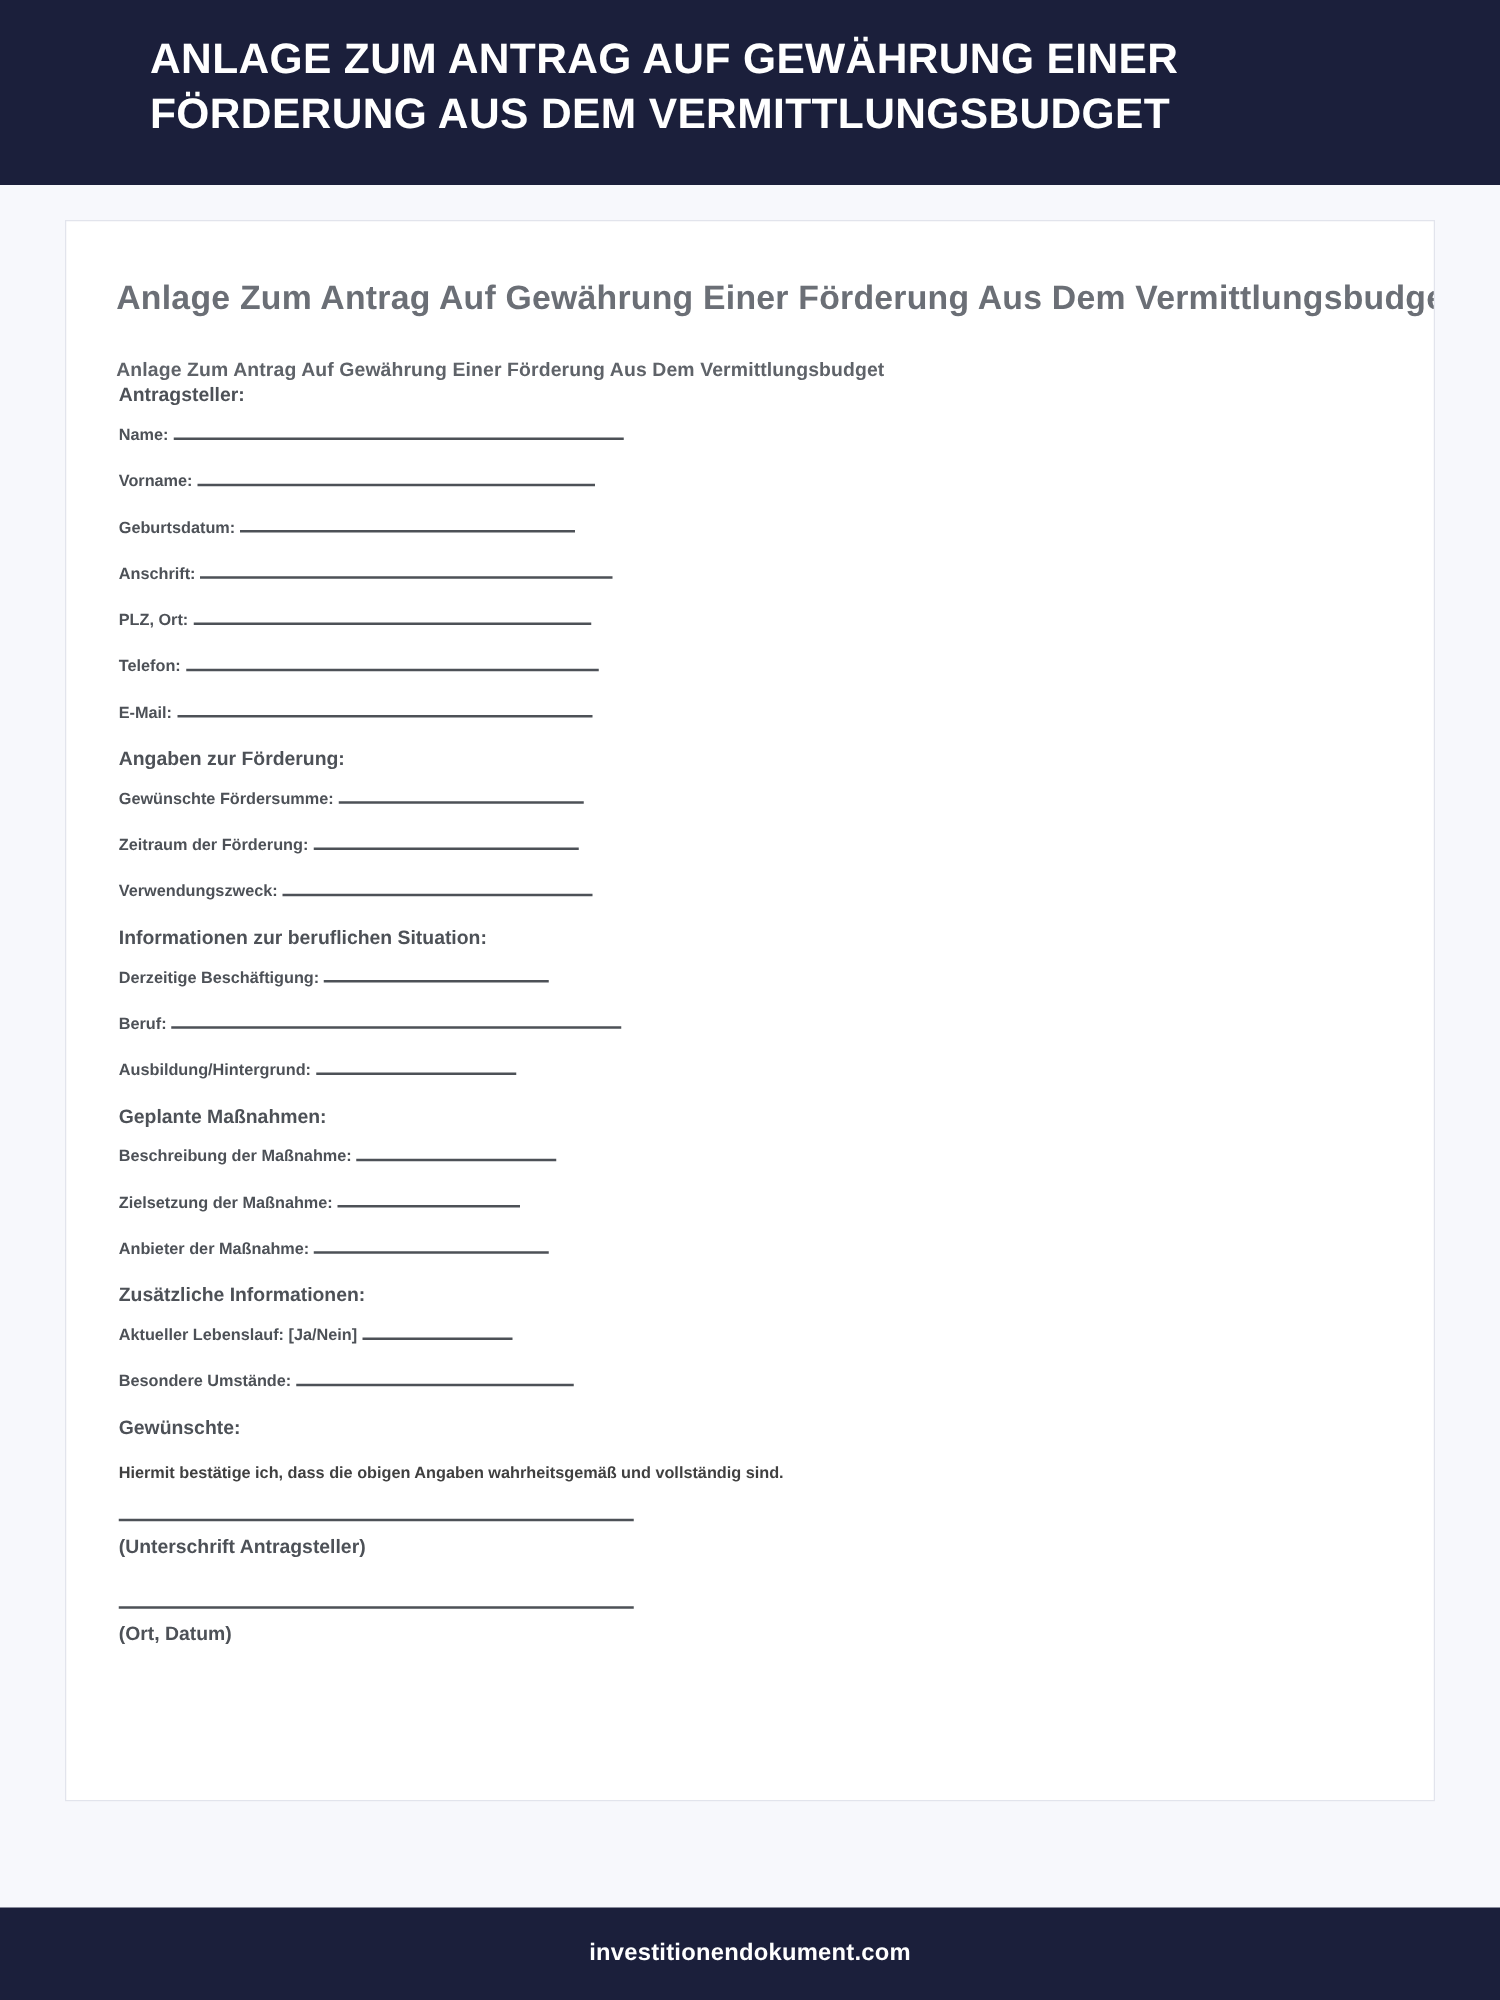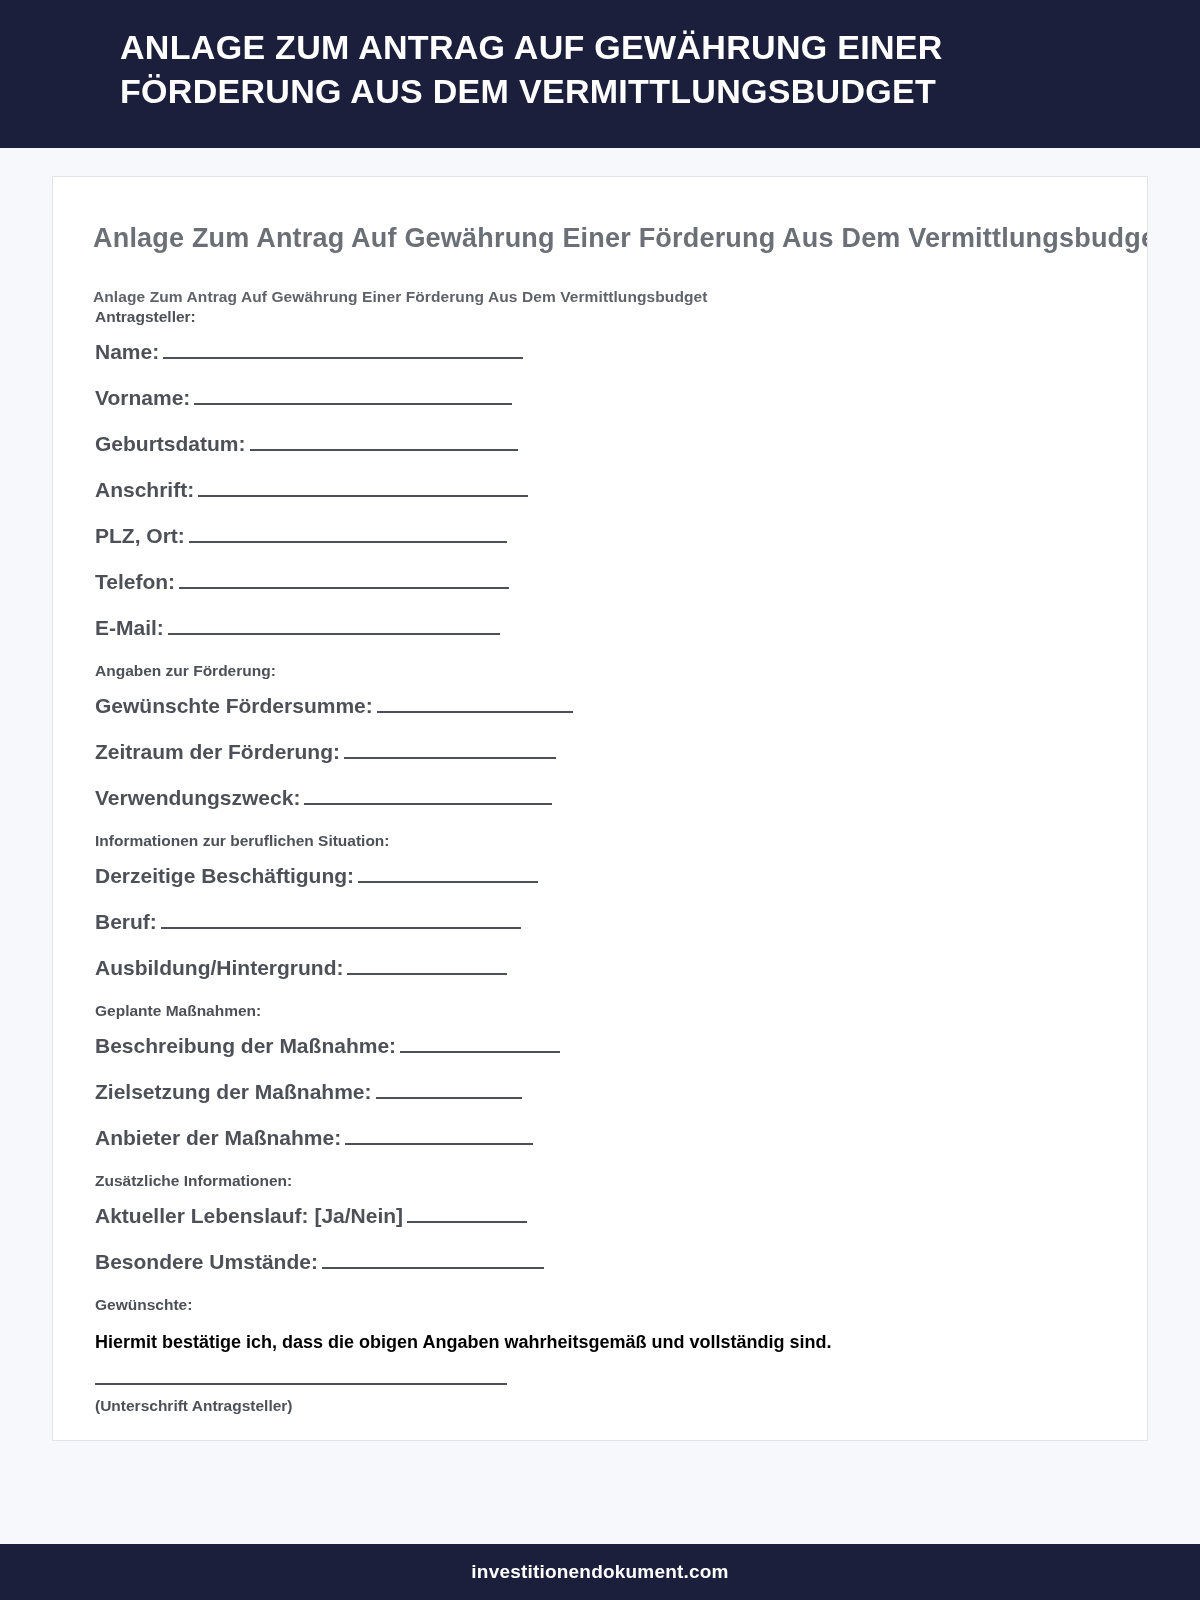--- a/index.html
+++ b/index.html
@@ -71,36 +71,36 @@
 
   .section-label {
     color: #4d5157;
     font-size: 15.5px;
     font-weight: bold;
     margin: 0 0 14px 2px;
   }
 
   .field-row {
     color: #4d5157;
-    font-size: 21px;
+    font-size: 13px;
     font-weight: bold;
     margin: 0 0 22px 2px;
     white-space: nowrap;
   }
   .field-row .rule {
     display: inline-block;
     border-bottom: 2px solid #4d5157;
     height: 12px;
     margin-left: 4px;
     vertical-align: baseline;
   }
 
   .statement {
-    color: #000000;
-    font-size: 18px;
+    color: #404040;
+    font-size: 13px;
     font-weight: bold;
     margin: 18px 0 30px 2px;
   }
 
   .sig-rule {
     border-bottom: 2px solid #4d5157;
     width: 412px;
     height: 0;
     margin: 0 0 12px 2px;
   }
@@ -110,21 +110,21 @@
     font-weight: bold;
     margin: 0 0 38px 2px;
   }
 
   
   .footer {
     position: absolute;
     left: 0;
     bottom: 0;
     width: 1200px;
-    height: 56px;
+    height: 74px;
     background: #1b1f3b;
     display: flex;
     align-items: center;
     justify-content: center;
   }
   .footer-text {
     color: #ffffff;
     font-size: 19px;
     font-weight: bold;
     letter-spacing: 0.2px;

